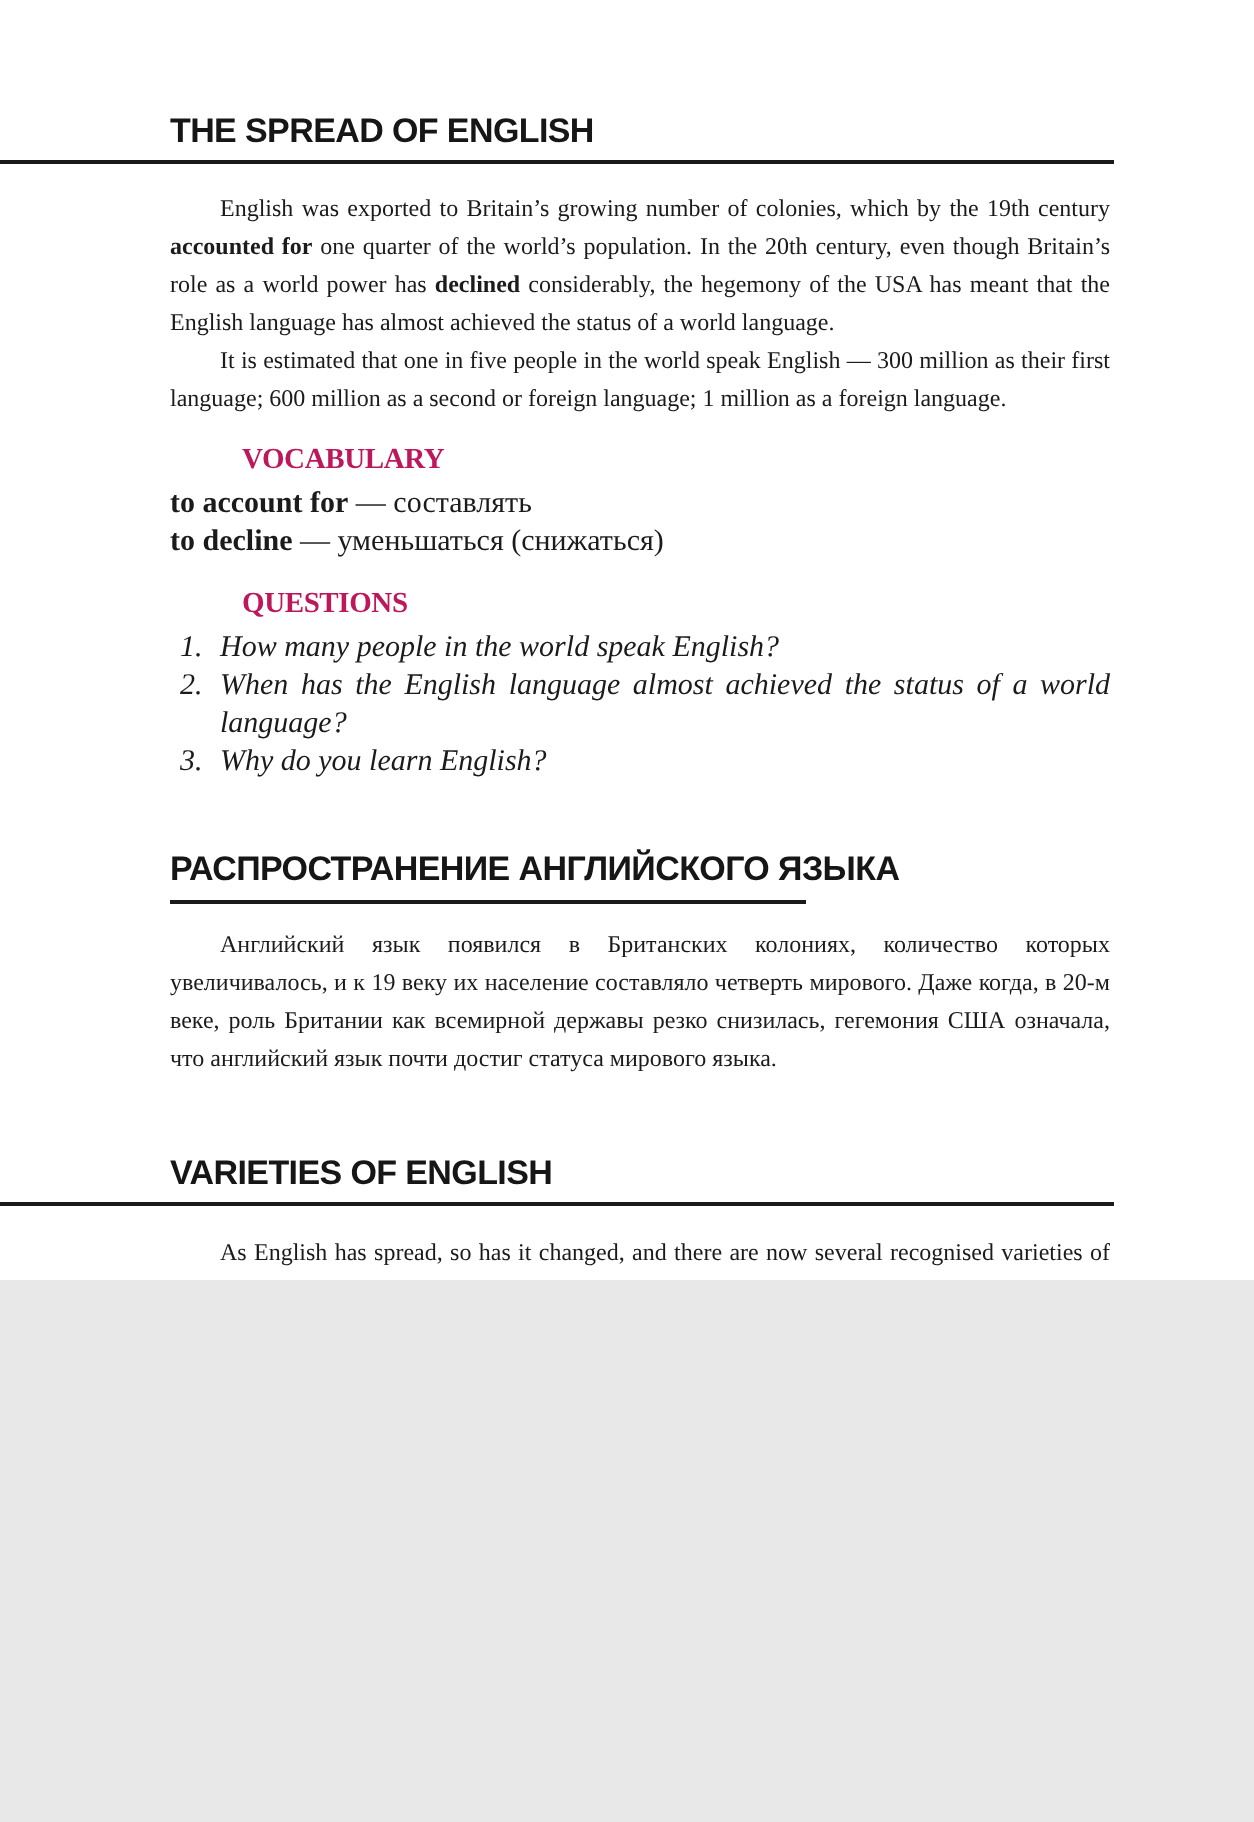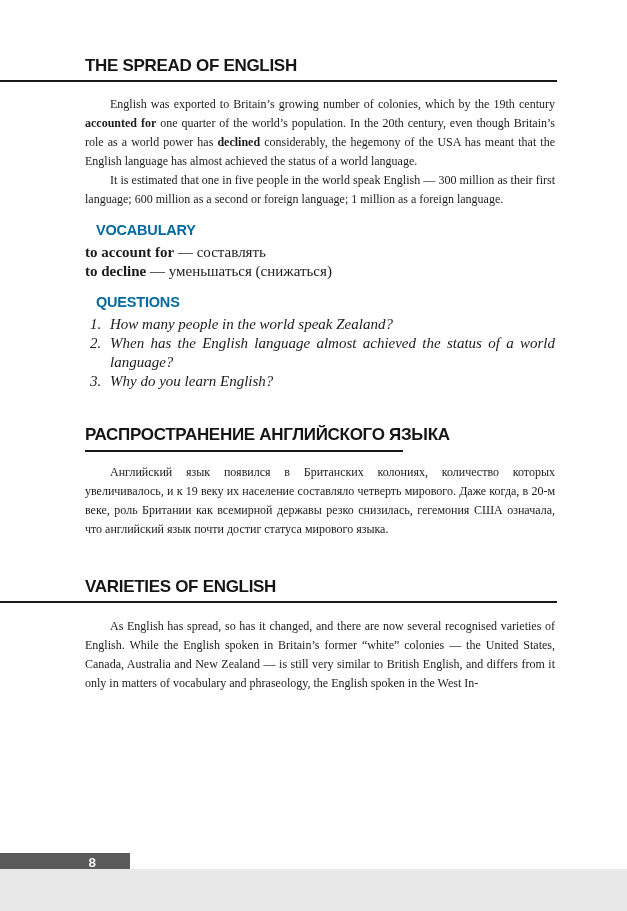--- a/index.html
+++ b/index.html
@@ -1,20 +1,20 @@
 <!DOCTYPE html>
 <html><head>
 <meta charset="utf-8">
 <style>
   * { margin: 0; padding: 0; box-sizing: border-box; }
   html, body { background: #e8e8e8; }
   .page {
     position: relative;
     width: 627px;
-    height: 869px;
+    height: 640px;
     background: #ffffff;
     color: #1b1b1b;
     font-family: "Liberation Serif", serif;
     overflow: hidden;
   }
   .content {
     position: absolute;
     left: 85px;
     top: 0;
     width: 470px;
@@ -42,27 +42,27 @@
     margin-top: 5px;
   }
   p.body {
     font-size: 12px;
     line-height: 19px;
     text-align: justify;
     text-indent: 25px;
   }
   .first-after-rule { margin-top: 13px; }
   .sub-heading {
-    font-family: Liberation Sans, sans-serif;
+    font-family: Liberation Serif, serif;
     font-weight: 700;
     font-size: 14.5px;
     line-height: 17px;
     letter-spacing: -0.2px;
-    margin: 13px 0 4px 11px;
-    color: #0369a1;
+    margin: 13px 0 4px 36px;
+    color: #be185d;
   }
   .vocab-line {
     font-size: 15px;
     line-height: 19px;
   }
   .vocab-line b { font-weight: 700; }
   .q-list { margin-top: 0; }
   .q-item {
     position: relative;
     padding-left: 25px;
@@ -112,21 +112,21 @@
     <p class="body"><span>It is </span><span style="font-weight: 400;">estimated</span><span> that one in five people in the world speak English — 300 million as their first language; 600 million as a second or foreign language; 1 million as a foreign language.</span></p>
 
     <h2 class="sub-heading">VOCABULARY</h2>
     <div>
       <div class="vocab-line"><b>to account for</b><span> — составлять</span></div>
       <div class="vocab-line"><b>to decline</b><span> — уменьшаться (снижаться)</span></div>
     </div>
 
     <h2 class="sub-heading">QUESTIONS</h2>
     <div class="q-list">
-      <div class="q-item"><span class="q-num">1.</span><span>How many people in the world speak Zealand?</span></div>
+      <div class="q-item"><span class="q-num">1.</span><span>How many people in the world speak English?</span></div>
       <div class="q-item"><span class="q-num">2.</span><span>When has the English language almost achieved the status of a world language?</span></div>
       <div class="q-item"><span class="q-num">3.</span><span>Why do you learn English?</span></div>
     </div>
 
     <h1 class="section-title title-ru">РАСПРОСТРАНЕНИЕ АНГЛИЙСКОГО ЯЗЫКА</h1>
     <div class="rule-text"></div>
 
     <p class="body p-ru-first">Английский язык появился в Британских колониях, количество которых увеличивалось, и к 19 веку их население составляло четверть мирового. Даже когда, в 20-м веке, роль Британии как всемирной державы резко снизилась, гегемония США означала, что английский язык почти достиг статуса мирового языка.</p>
 
     <h1 class="section-title title-varieties">VARIETIES OF ENGLISH</h1>

